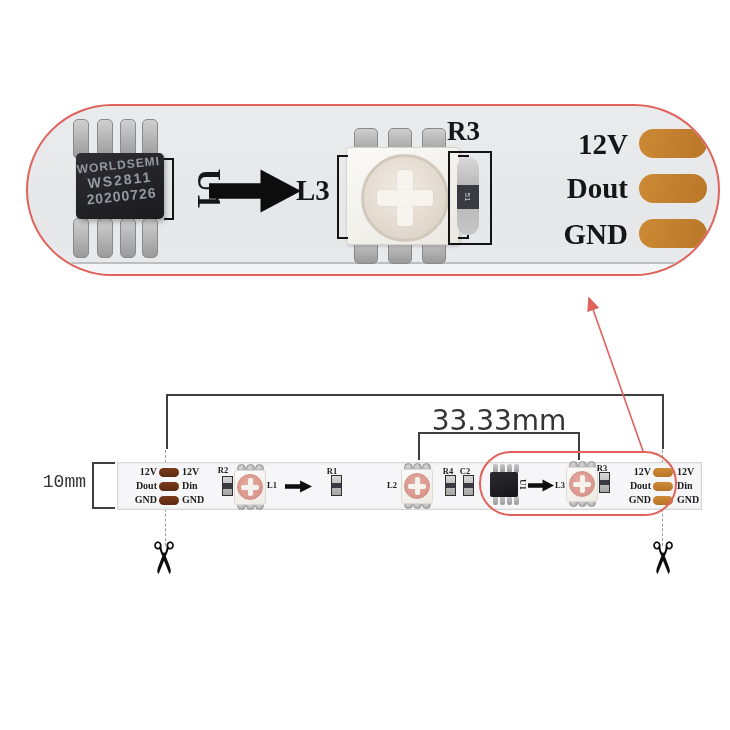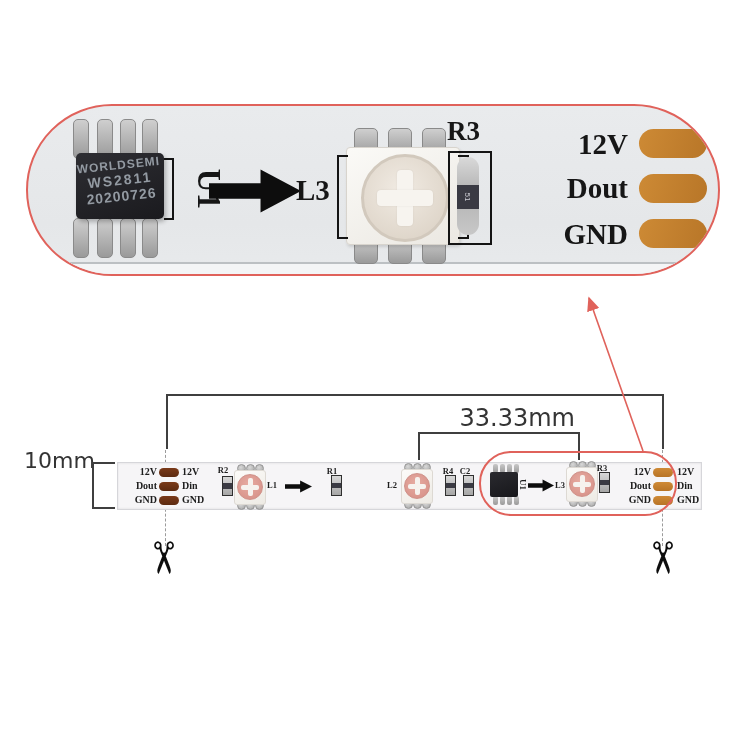--- a/index.html
+++ b/index.html
@@ -112,26 +112,26 @@
 
     <div class="abs padbig" style="left:611px;top:23px;width:68px;height:29px;"></div>
     <div class="abs padbig" style="left:611px;top:68px;width:68px;height:29px;"></div>
     <div class="abs padbig" style="left:611px;top:113px;width:68px;height:29px;"></div>
   </div>
 
   <div class="abs dimline" style="left:166px;top:394px;width:498px;height:2px;"></div>
   <div class="abs dimline" style="left:166px;top:394px;width:2px;height:55px;"></div>
   <div class="abs dimline" style="left:662px;top:394px;width:2px;height:55px;"></div>
 
-  <div class="abs dimtxt" style="left:423px;top:404px;width:152px;font-size:24px;text-align:right;">33.33mm</div>
+  <div class="abs dimtxt" style="left:423px;top:404px;width:152px;font-size:28px;text-align:center;">33.33mm</div>
   <div class="abs dimline" style="left:418px;top:432px;width:162px;height:2px;"></div>
   <div class="abs dimline" style="left:418px;top:432px;width:2px;height:28px;"></div>
   <div class="abs dimline" style="left:578px;top:432px;width:2px;height:28px;"></div>
 
-  <div class="abs dimtxt" style="left:24px;top:448px;width:62px;font-size:22px;text-align:right;">10mm</div>
+  <div class="abs dimtxt" style="left:24px;top:472px;width:62px;font-size:18px;text-align:right;font-family:Liberation Mono, monospace;">10mm</div>
   <div class="abs dimline" style="left:92px;top:462px;width:2px;height:47px;"></div>
   <div class="abs dimline" style="left:92px;top:462px;width:23px;height:2px;"></div>
   <div class="abs dimline" style="left:92px;top:507px;width:23px;height:2px;"></div>
 
   <div class="abs dashline" style="left:165px;top:450px;height:96px;"></div>
   <div class="abs dashline" style="left:662px;top:450px;height:96px;"></div>
 
   <div id="strip" class="abs">
 
     <div class="abs slbl" style="left:8px;top:3px;width:31px;text-align:right;">12V</div>

